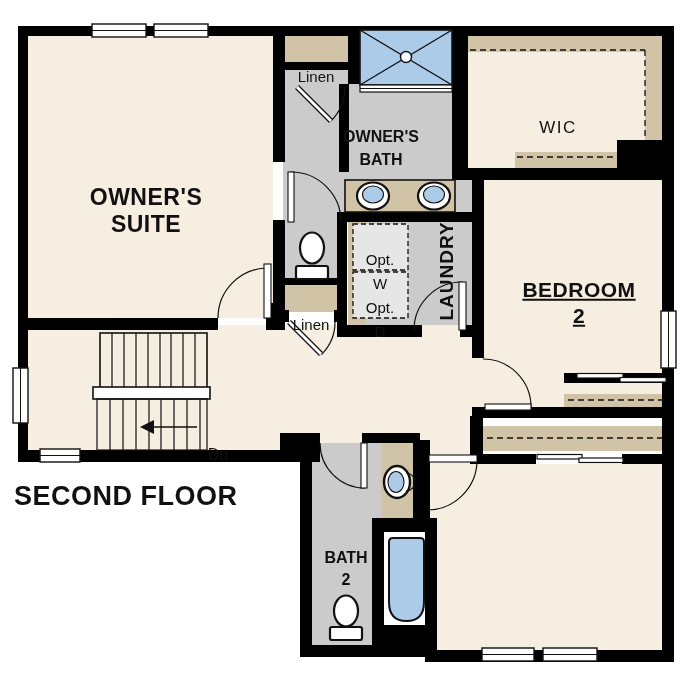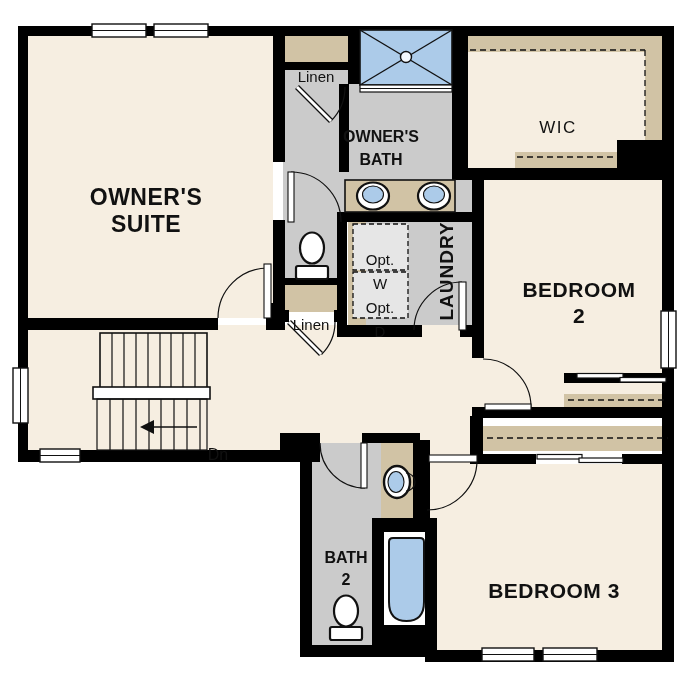--- a/index.html
+++ b/index.html
@@ -18,21 +18,21 @@
   .lbl-owners-suite{left:146px;top:183px;font-size:23px;line-height:27px;letter-spacing:.5px;}
   .lbl-owners-bath{left:381px;top:120px;font-size:16px;line-height:23px;}
   .lbl-wic{left:558px;top:100px;font-size:17px;letter-spacing:1.5px;}
   .lbl-linen-upper{left:316px;top:49px;font-size:15px;}
   .lbl-linen-hall{left:311px;top:297px;font-size:15px;}
   .lbl-opt-w{left:380px;top:244px;font-size:15px;line-height:24px;}
   .lbl-opt-d{left:380px;top:292px;font-size:15px;line-height:24px;}
   .lbl-laundry{position:absolute;left:389px;top:259px;width:116px;height:24px;
        transform:rotate(-90deg);text-align:center;font-size:19px;font-weight:bold;
        letter-spacing:1px;line-height:24px;}
-  .lbl-bedroom2{left:579px;top:275px;font-size:21px;letter-spacing:.5px;}
+  .lbl-bedroom2{left:579px;top:275px;font-size:21px;letter-spacing:.5px;text-decoration:underline;}
   .lbl-bedroom3{left:554px;top:563px;font-size:21px;letter-spacing:.5px;}
   .lbl-bath2{left:346px;top:541px;font-size:16px;line-height:22px;}
   .lbl-dn{left:218px;top:427px;font-size:16px;}
   .lbl-title{position:absolute;left:14px;top:481px;font-size:27px;font-weight:bold;
        letter-spacing:.5px;white-space:nowrap;}
 </style>
 </head>
 <body>
 
 <div class="plan">
@@ -236,18 +236,18 @@
 BATH</div>
   <div class="lbl lbl-wic">WIC</div>
   <div class="lbl lbl-linen-upper">Linen</div>
   <div class="lbl lbl-linen-hall">Linen</div>
   <div class="lbl lbl-opt-w">Opt.
 W</div>
   <div class="lbl lbl-opt-d">Opt.
 D</div>
   <div class="lbl-laundry">LAUNDRY</div>
   <div class="lbl b lbl-bedroom2">BEDROOM 2</div>
-  <div class="lbl b lbl-bedroom3">BEDROOM 3</div>
   <div class="lbl b lbl-bath2">BATH
 2</div>
   <div class="lbl lbl-dn">Dn</div>
+  <div class="lbl-title">SECOND FLOOR</div>
 
 </div>
 
 </body></html>

